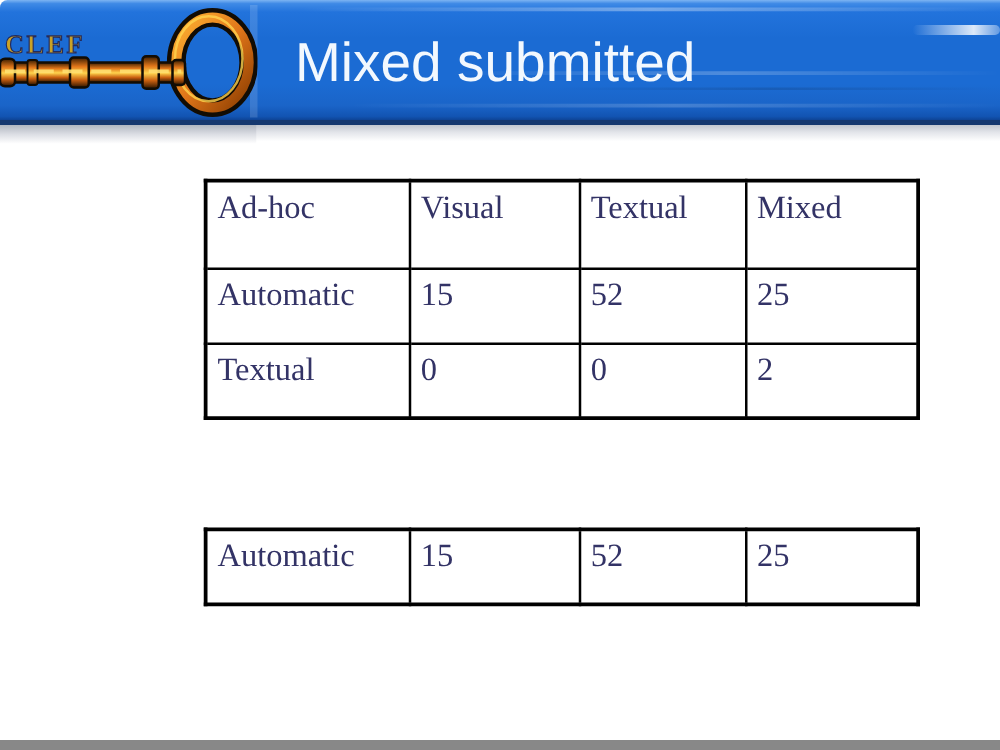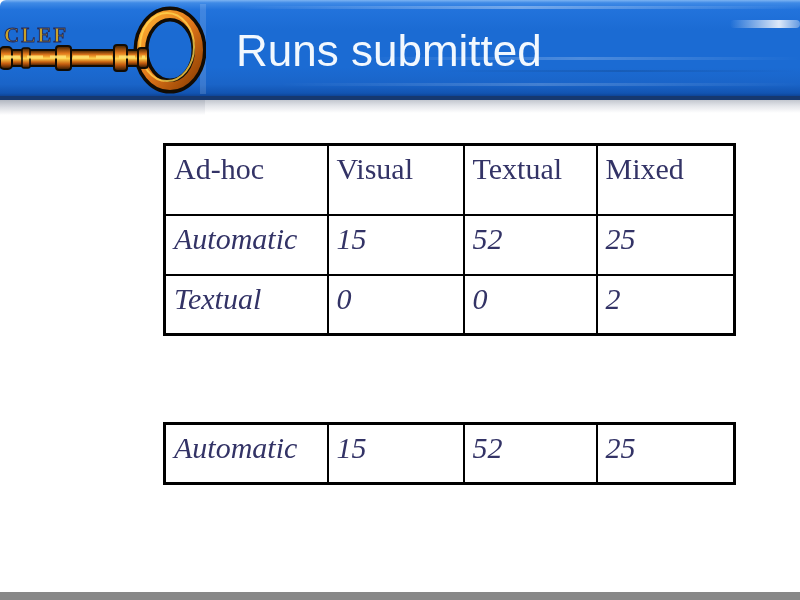--- a/index.html
+++ b/index.html
@@ -58,32 +58,32 @@
     color:var(--title-text);white-space:nowrap;
   }
 
   .clef-logo{position:absolute;left:0;top:6px;width:206px;height:92px;}
 
   
   table.runs{
     position:absolute;border-collapse:collapse;table-layout:fixed;
     background:var(--background);
     font-family:"Liberation Serif","DejaVu Serif",serif;
-    font-size:30px;color:var(--table-text);
+    font-size:26px;color:var(--table-text);
   }
   table.runs{border:3px solid var(--table-border);}
   table.runs td{
     border:2px solid var(--table-border);
     vertical-align:top;text-align:left;
     padding:5px 4px 0 8px;line-height:1.18;
     overflow:hidden;white-space:nowrap;
   }
   #adhoc-table{left:163px;top:143px;width:570px;}
   #casebased-table{left:163px;top:422px;width:570px;}
-  tr.h70{height:70px;} tr.h60{height:60px;font-style:italic;} tr.h61{height:61px;}
+  tr.h70{height:70px;} tr.h60{height:60px;} tr.h61{height:61px;}
 </style>
 </head>
 <body>
 
 <div class="slide">
 
   <div class="header-bar">
     <div class="streak s2"></div>
     <div class="streak s3"></div>
     <div class="streak s4"></div>
@@ -118,21 +118,21 @@
 
       <rect x="56" y="40" width="15" height="24" rx="3" fill="url(#shaftGrad)" stroke="#120c04" stroke-width="2"></rect>
       <rect x="114" y="39" width="13" height="26" rx="3" fill="url(#shaftGrad)" stroke="#120c04" stroke-width="2"></rect>
       <rect x="138" y="42" width="10" height="20" rx="3" fill="url(#shaftGrad)" stroke="#120c04" stroke-width="2"></rect>
 
       <line x1="4" y1="51" x2="145" y2="51" stroke="#ffe070" stroke-width="3" stroke-dasharray="16 7" opacity="0.9"></line>
 
       <text x="4" y="36" font-family="Liberation Serif, DejaVu Serif, serif" font-size="21" font-weight="bold" letter-spacing="2" fill="#c9a227" stroke="#222a5e" stroke-width="0.9">CLEF</text>
     </svg>
 
-    <h1 class="page-title">Runs submitted</h1>
+    <h1 class="page-title">Mixed submitted</h1>
   </div>
 
   <div class="bar-shadow"></div>
   <div class="bar-shadow-left"></div>
 
   <table class="runs" id="adhoc-table">
     <colgroup>
         <col style="width:163px">
         <col style="width:136px">
         <col style="width:133px">

